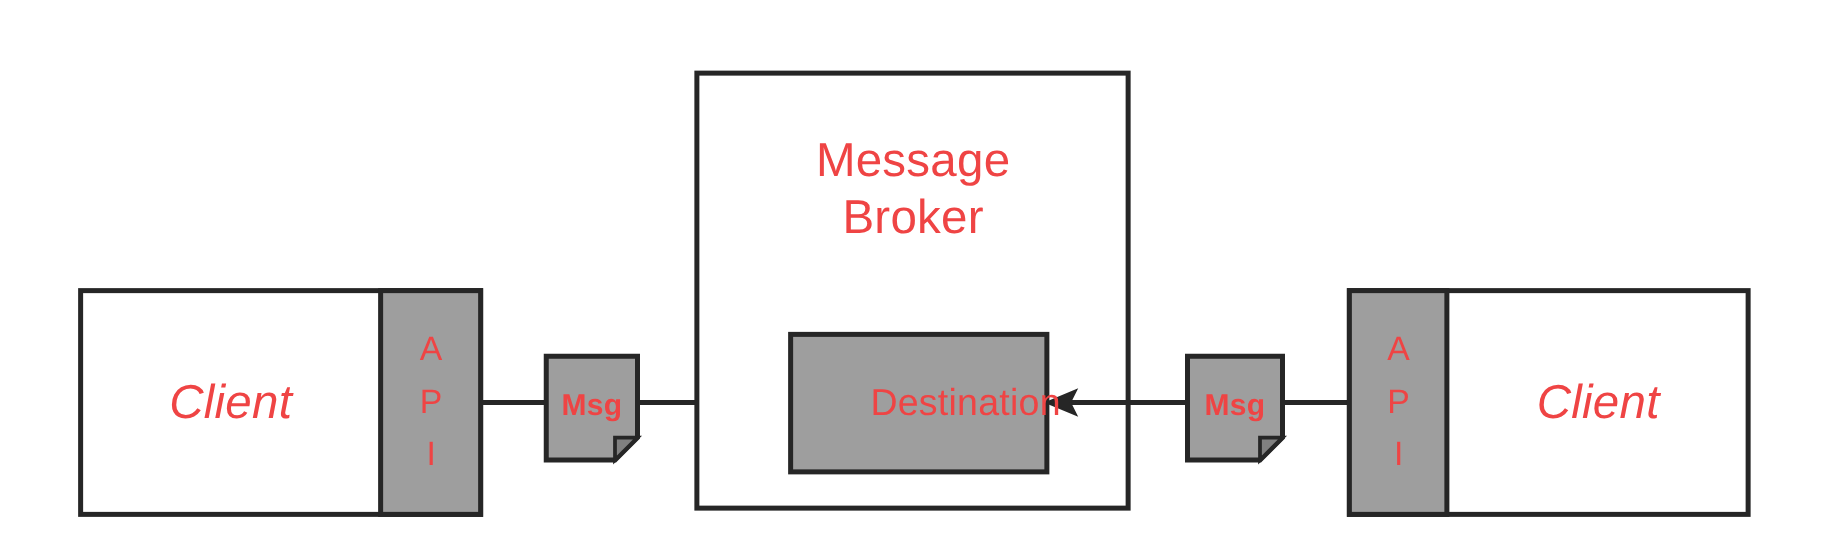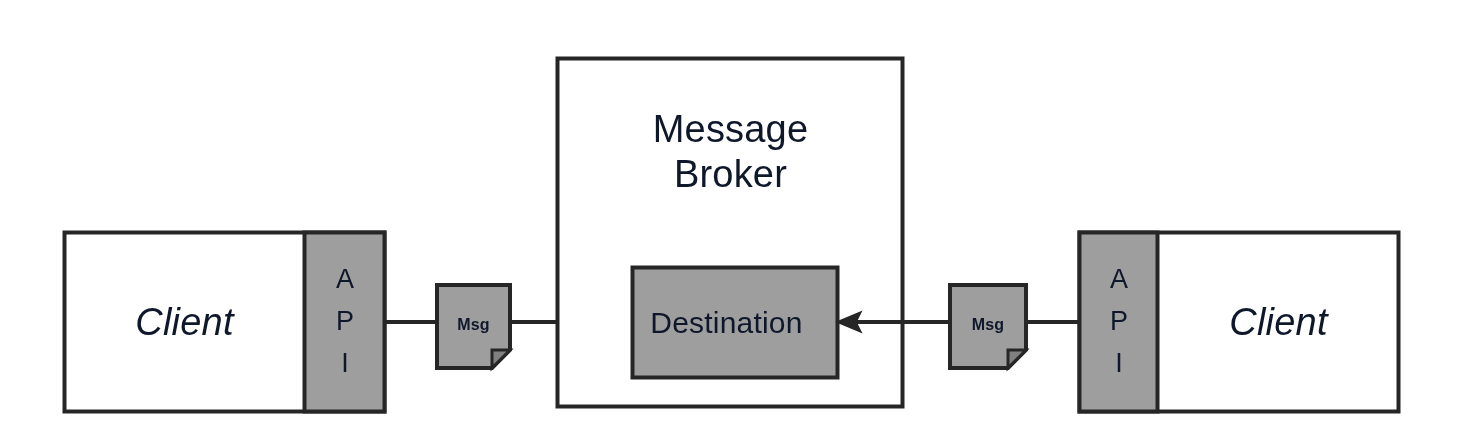--- a/index.html
+++ b/index.html
@@ -23,29 +23,29 @@
     left: 0;
     width: 1462px;
     height: 444px;
   }
   .lbl {
     position: absolute;
     display: flex;
     align-items: center;
     justify-content: center;
     text-align: center;
-    color: #0f172a;
+    color: #ef4444;
     line-height: 1.18;
     pointer-events: none;
     white-space: pre-line;
   }
   .lbl-client   { font-size: 38px; letter-spacing: 0.2px; font-style: italic; }
   .lbl-broker   { font-size: 38px; letter-spacing: 0.2px; }
   .lbl-dest     { font-size: 30px; letter-spacing: 0.2px; }
-  .lbl-msg      { font-size: 16px; font-weight: 700; letter-spacing: 0.2px; }
+  .lbl-msg      { font-size: 24px; font-weight: 700; letter-spacing: 0.2px; }
   .lbl-api      { font-size: 27px; letter-spacing: 0.2px;
                   writing-mode: horizontal-tb; line-height: 1.55; }
 </style>
 </head>
 <body>
 
 <div id="canvas">
 
   <svg class="svg-layer" viewBox="0 0 1462 444" xmlns="http://www.w3.org/2000/svg">
 
@@ -93,21 +93,21 @@
 
   <div class="lbl lbl-api" style="left:305px; top:232px; width:80px; height:180px;">A
 P
 I</div>
 
   <div class="lbl lbl-msg" style="left:437px; top:285px; width:73px; height:80px;">Msg</div>
 
   <div class="lbl lbl-broker" style="left:558px; top:92px; width:345px; height:120px;">Message
 Broker</div>
 
-  <div class="lbl lbl-dest" style="left:624px; top:268px; width:205px; height:110px;">Destination</div>
+  <div class="lbl lbl-dest" style="left:670px; top:268px; width:205px; height:110px;">Destination</div>
 
   <div class="lbl lbl-msg" style="left:950px; top:285px; width:76px; height:80px;">Msg</div>
 
   <div class="lbl lbl-api" style="left:1080px; top:232px; width:78px; height:180px;">A
 P
 I</div>
 
   <div class="lbl lbl-client" style="left:1158px; top:232px; width:241px; height:180px;">Client</div>
 
 </div>

